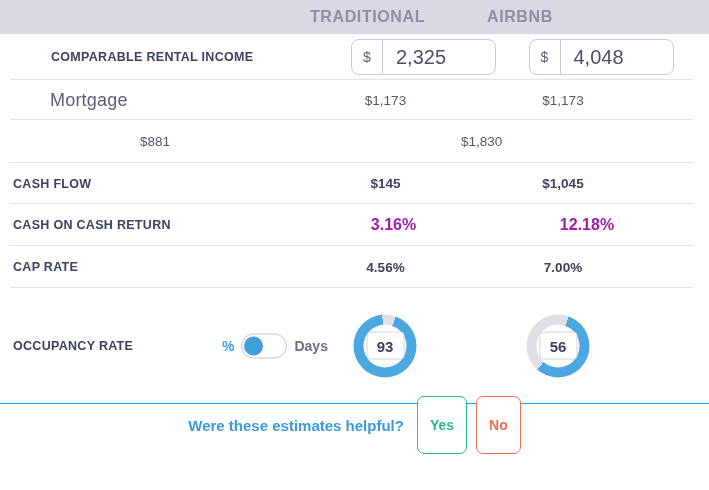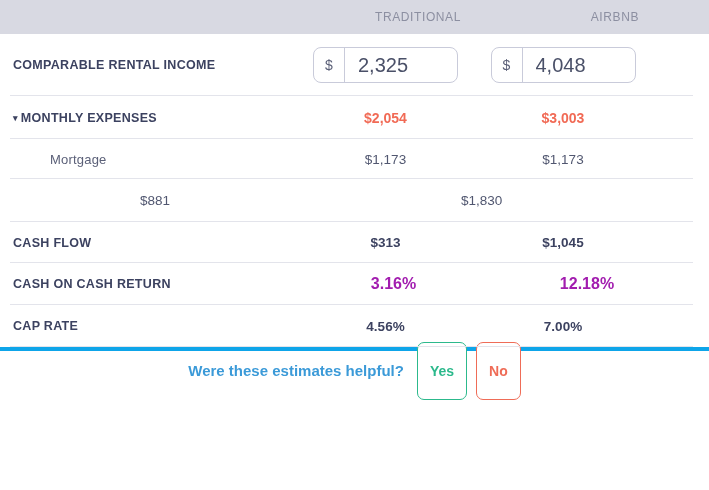--- a/index.html
+++ b/index.html
@@ -15,38 +15,38 @@
     align-items:center;
     position:relative;
   }
   .hr::after {
     content:""; position:absolute; left:10px; right:16px; bottom:0;
     height:1px; background:#e3e4eb;
   }
   
   .header { height:34px; background:#d8d9e2; }
   .colhead {
-    text-align:right; font-size:12px; font-weight:normal;
+    text-align:left; font-size:16px; font-weight:bold;
     color:#8c8fa1; letter-spacing:0.6px;
   }
   
   .lbl {
     padding-left:13px; font-size:12.5px; font-weight:bold;
     color:#3c4260; letter-spacing:0.3px;
   }
   .sublbl {
-    padding-left:50px; font-size:13px; font-weight:normal;
+    padding-left:50px; font-size:18px; font-weight:normal;
     color:#5b6078; letter-spacing:0.2px;
   }
   .val { text-align:center; font-size:13.5px; color:#515770; }
   .val.bold { font-weight:bold; color:#3c4260; font-size:13.5px; }
   .val.red   { font-weight:bold; color:#f16a55; font-size:14px; }
   .val.green { font-weight:bold; color:#a21caf; font-size:16px; }
   
-  .r-income { height:62px; }
+  .r-income { height:46px;padding-left:38px; }
   .r-exp    { height:43px; }
   .r-mort   { height:40px; }
   .r-rec    { height:43px; }
   .r-cf     { height:41px; }
   .r-coc    { height:42px;gap:8px; }
   .r-cap    { height:42px; }
   
   .money {
     width:145px; height:36px; margin:0 auto; background:#fff;
     border:1px solid #c9cbda; border-radius:8px;
@@ -95,21 +95,21 @@
   }
   .donut .numbox {
     position:absolute; left:50%; top:50%; transform:translate(-50%,-50%);
     width:38px; height:28px; background:#fff;
     border:1px solid #d4d6e0; border-radius:4px;
     display:flex; align-items:center; justify-content:center;
     font-size:15px; font-weight:bold; color:#3c4260;
   }
   
   .footer {
-    height:43px; border-top:4px solid #0ea5e9;
+    height:43px; border-top:1px solid #0ea5e9;
     display:flex; align-items:center; justify-content:center; gap:9px;
   }
   .footer .q { color:#3b9ad8; font-size:15px; font-weight:bold; margin-right:4px; }
   .fbtn {
     background:#fff; border-radius:7px; font-family:"Liberation Sans", sans-serif;
     font-size:14px; font-weight:bold; padding:20px 12px; cursor:pointer;
   }
   .fbtn.yes { border:1.5px solid #2cb98c; color:#2cb98c; }
   .fbtn.no  { border:1.5px solid #ef6c57; color:#ef6c57; }
 </style>
@@ -137,46 +137,39 @@
     <div></div>
     <div>
       <div class="money">
         <span class="cur">$</span>
         <input type="text" value="4,048" style="">
       </div>
     </div>
     <div></div>
   </div>
 
-  <div class="row r-exp hr">
-    <div class="lbl"><span class="tri">▾</span><span>MONTHLY EXPENSES</span></div>
-    <div class="val red">$2,054</div>
-    <div></div>
-    <div class="val red">$3,003</div>
-    <div></div>
-  </div>
 
   <div class="row r-mort hr">
     <div class="sublbl">Mortgage</div>
     <div class="val">$1,173</div>
     <div></div>
     <div class="val">$1,173</div>
     <div></div>
   </div>
 
   <div class="row r-rec hr">
     <div class="val">$881</div>
     <div></div>
     <div class="val">$1,830</div>
     <div></div>
   </div>
 
   <div class="row r-cf hr">
     <div class="lbl">CASH FLOW</div>
-    <div class="val bold">$313</div>
+    <div class="val bold">$145</div>
     <div></div>
     <div class="val bold">$1,045</div>
     <div></div>
   </div>
 
   <div class="row r-coc hr">
     <div class="lbl">CASH ON CASH RETURN</div>
     <div class="val green">3.16%</div>
     <div></div>
     <div class="val green">12.18%</div>
@@ -184,20 +177,38 @@
   </div>
 
   <div class="row r-cap hr">
     <div class="lbl">CAP RATE</div>
     <div class="val bold">4.56%</div>
     <div></div>
     <div class="val bold">7.00%</div>
     <div></div>
   </div>
 
+  <div class="r-occ">
+    <div class="occ-lbl">OCCUPANCY RATE</div>
+    <div class="toggle-group">
+      <span class="pct-lbl">%</span>
+      <div class="toggle">
+        <div class="knob"></div>
+      </div>
+      <span class="days-lbl">Days</span>
+    </div>
+    <div class="donut d1" style="background: conic-gradient(from 20deg, rgb(75, 167, 224) 0deg, rgb(75, 167, 224) 93%, rgb(223, 224, 230) 93%, rgb(223, 224, 230) 100%);">
+      <div class="hole"></div>
+      <div class="numbox">93</div>
+    </div>
+    <div class="donut d2" style="background: conic-gradient(from 20deg, rgb(75, 167, 224) 0deg, rgb(75, 167, 224) 56%, rgb(223, 224, 230) 56%, rgb(223, 224, 230) 100%);">
+      <div class="hole"></div>
+      <div class="numbox">56</div>
+    </div>
+  </div>
 
   <div class="footer">
     <span class="q">Were these estimates helpful?</span>
     <button class="fbtn yes">Yes</button>
     <button class="fbtn no">No</button>
   </div>
 
 </div>
 
 </body></html>

